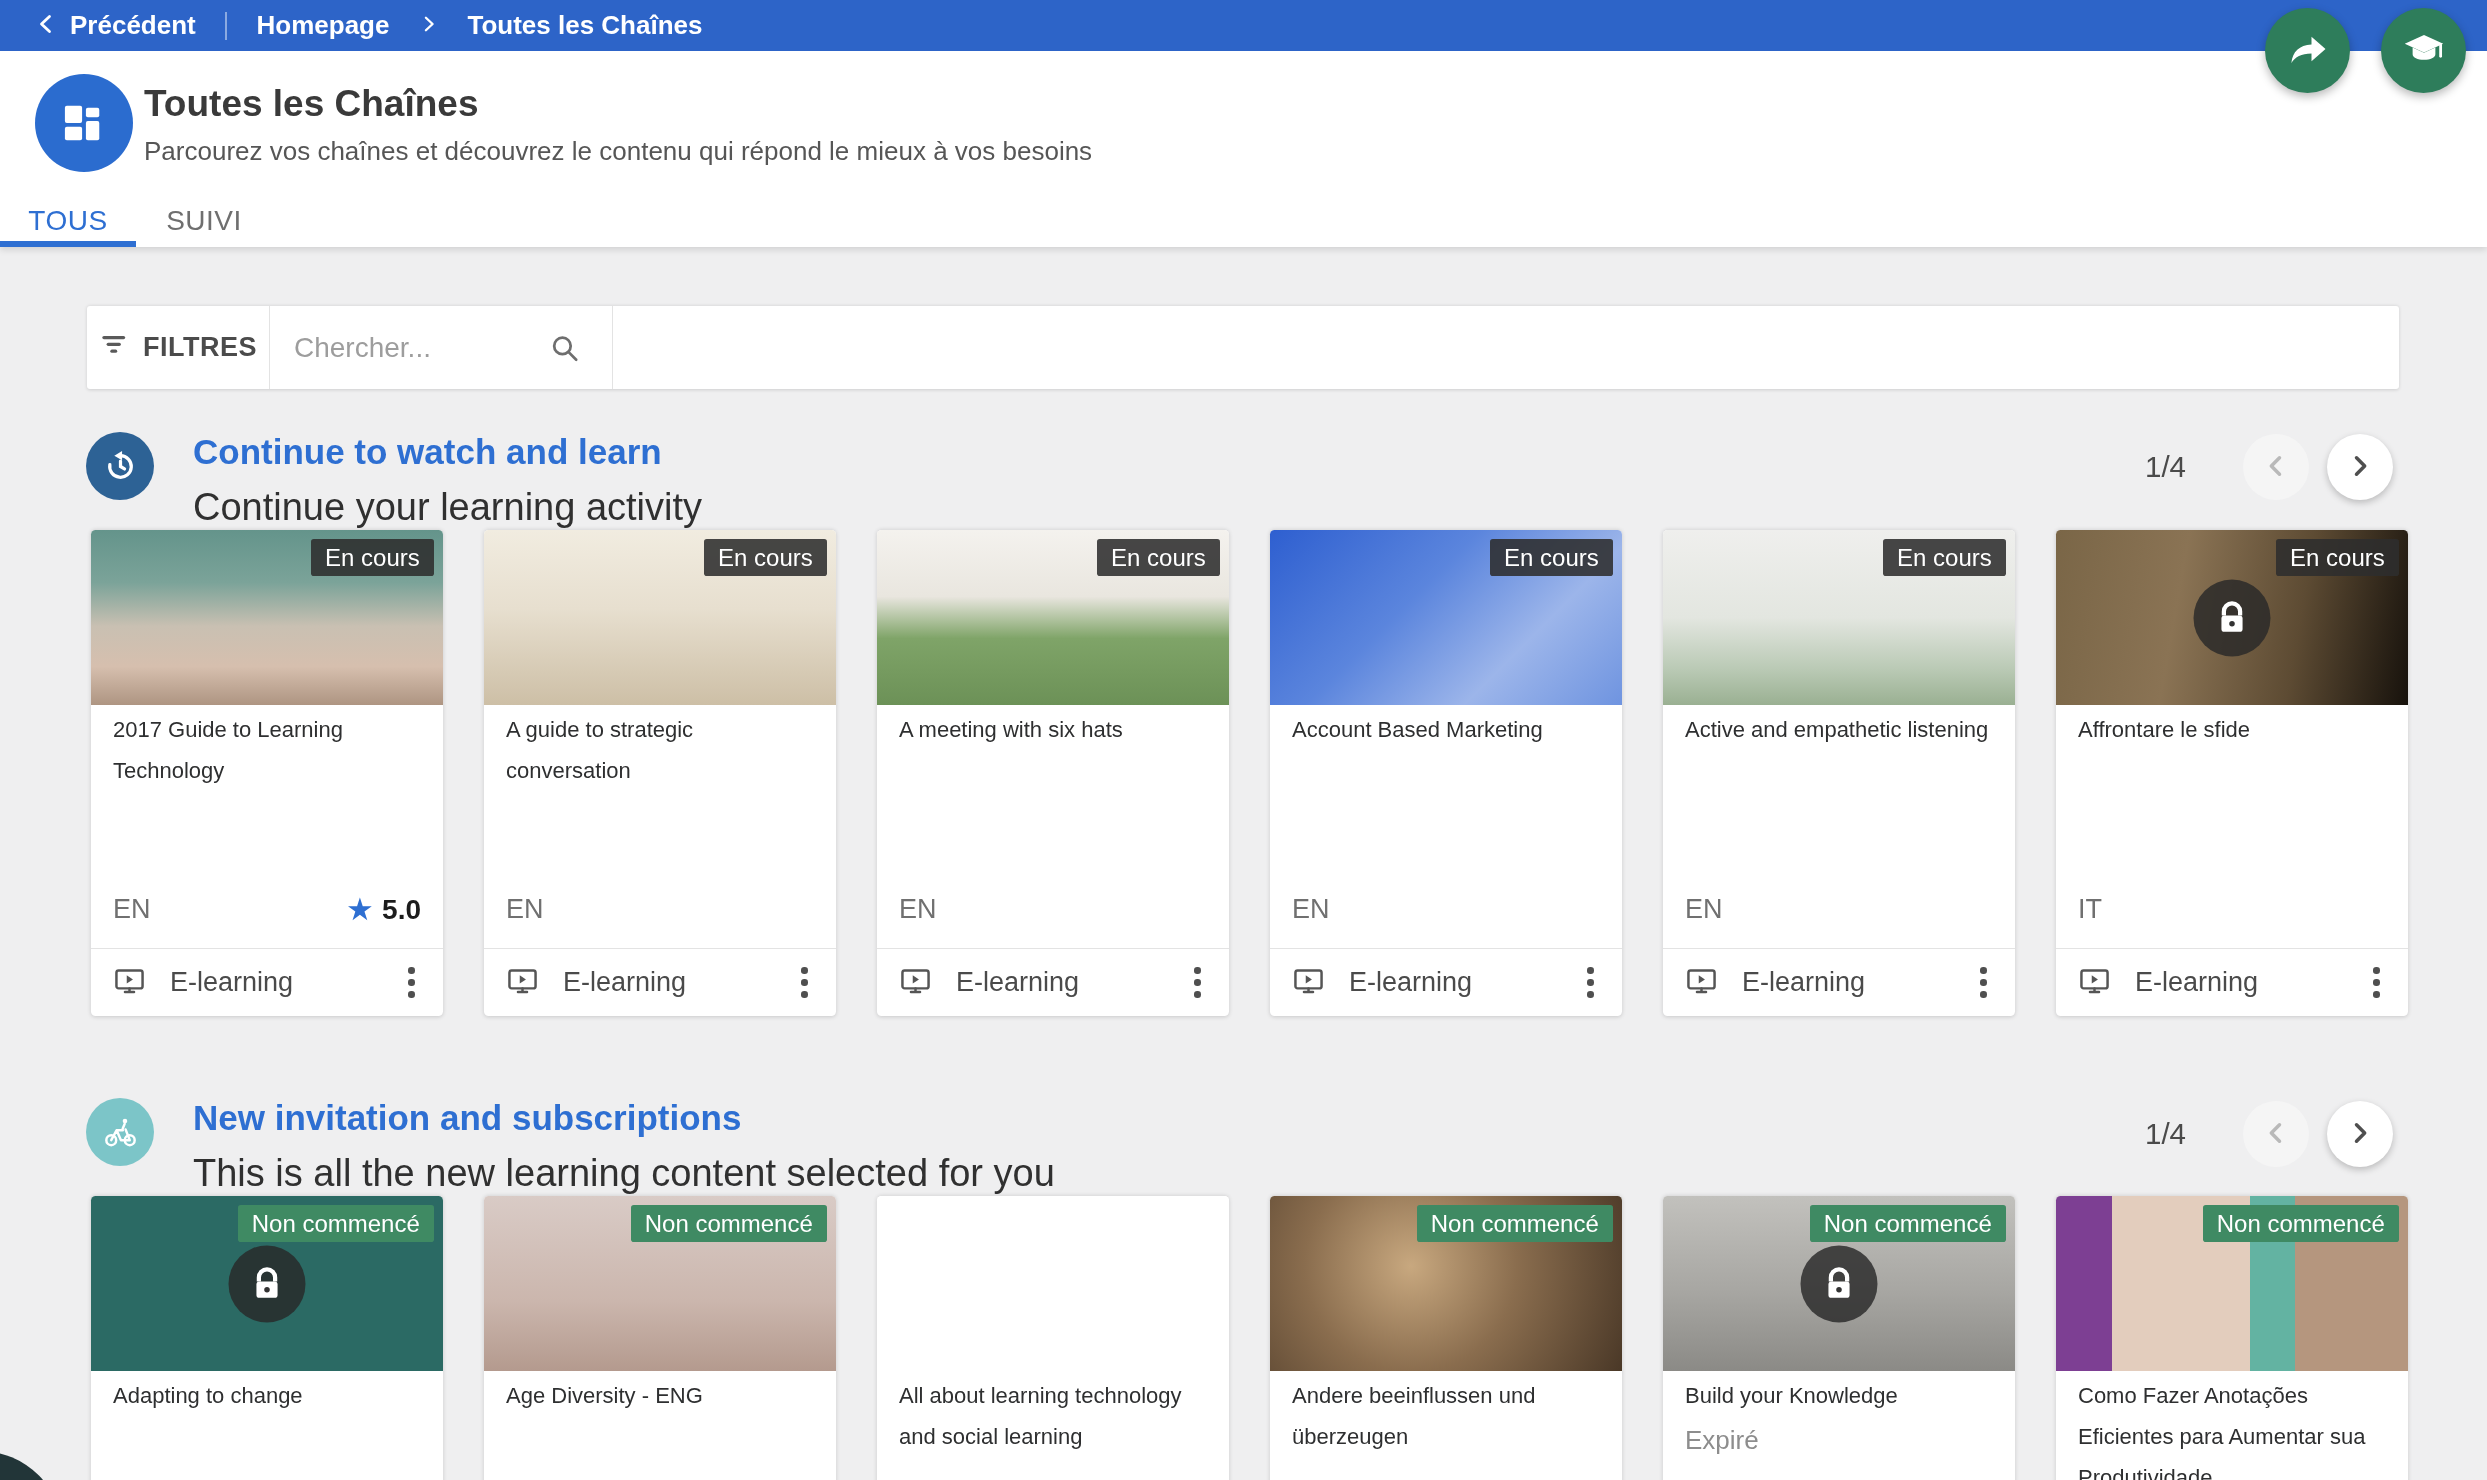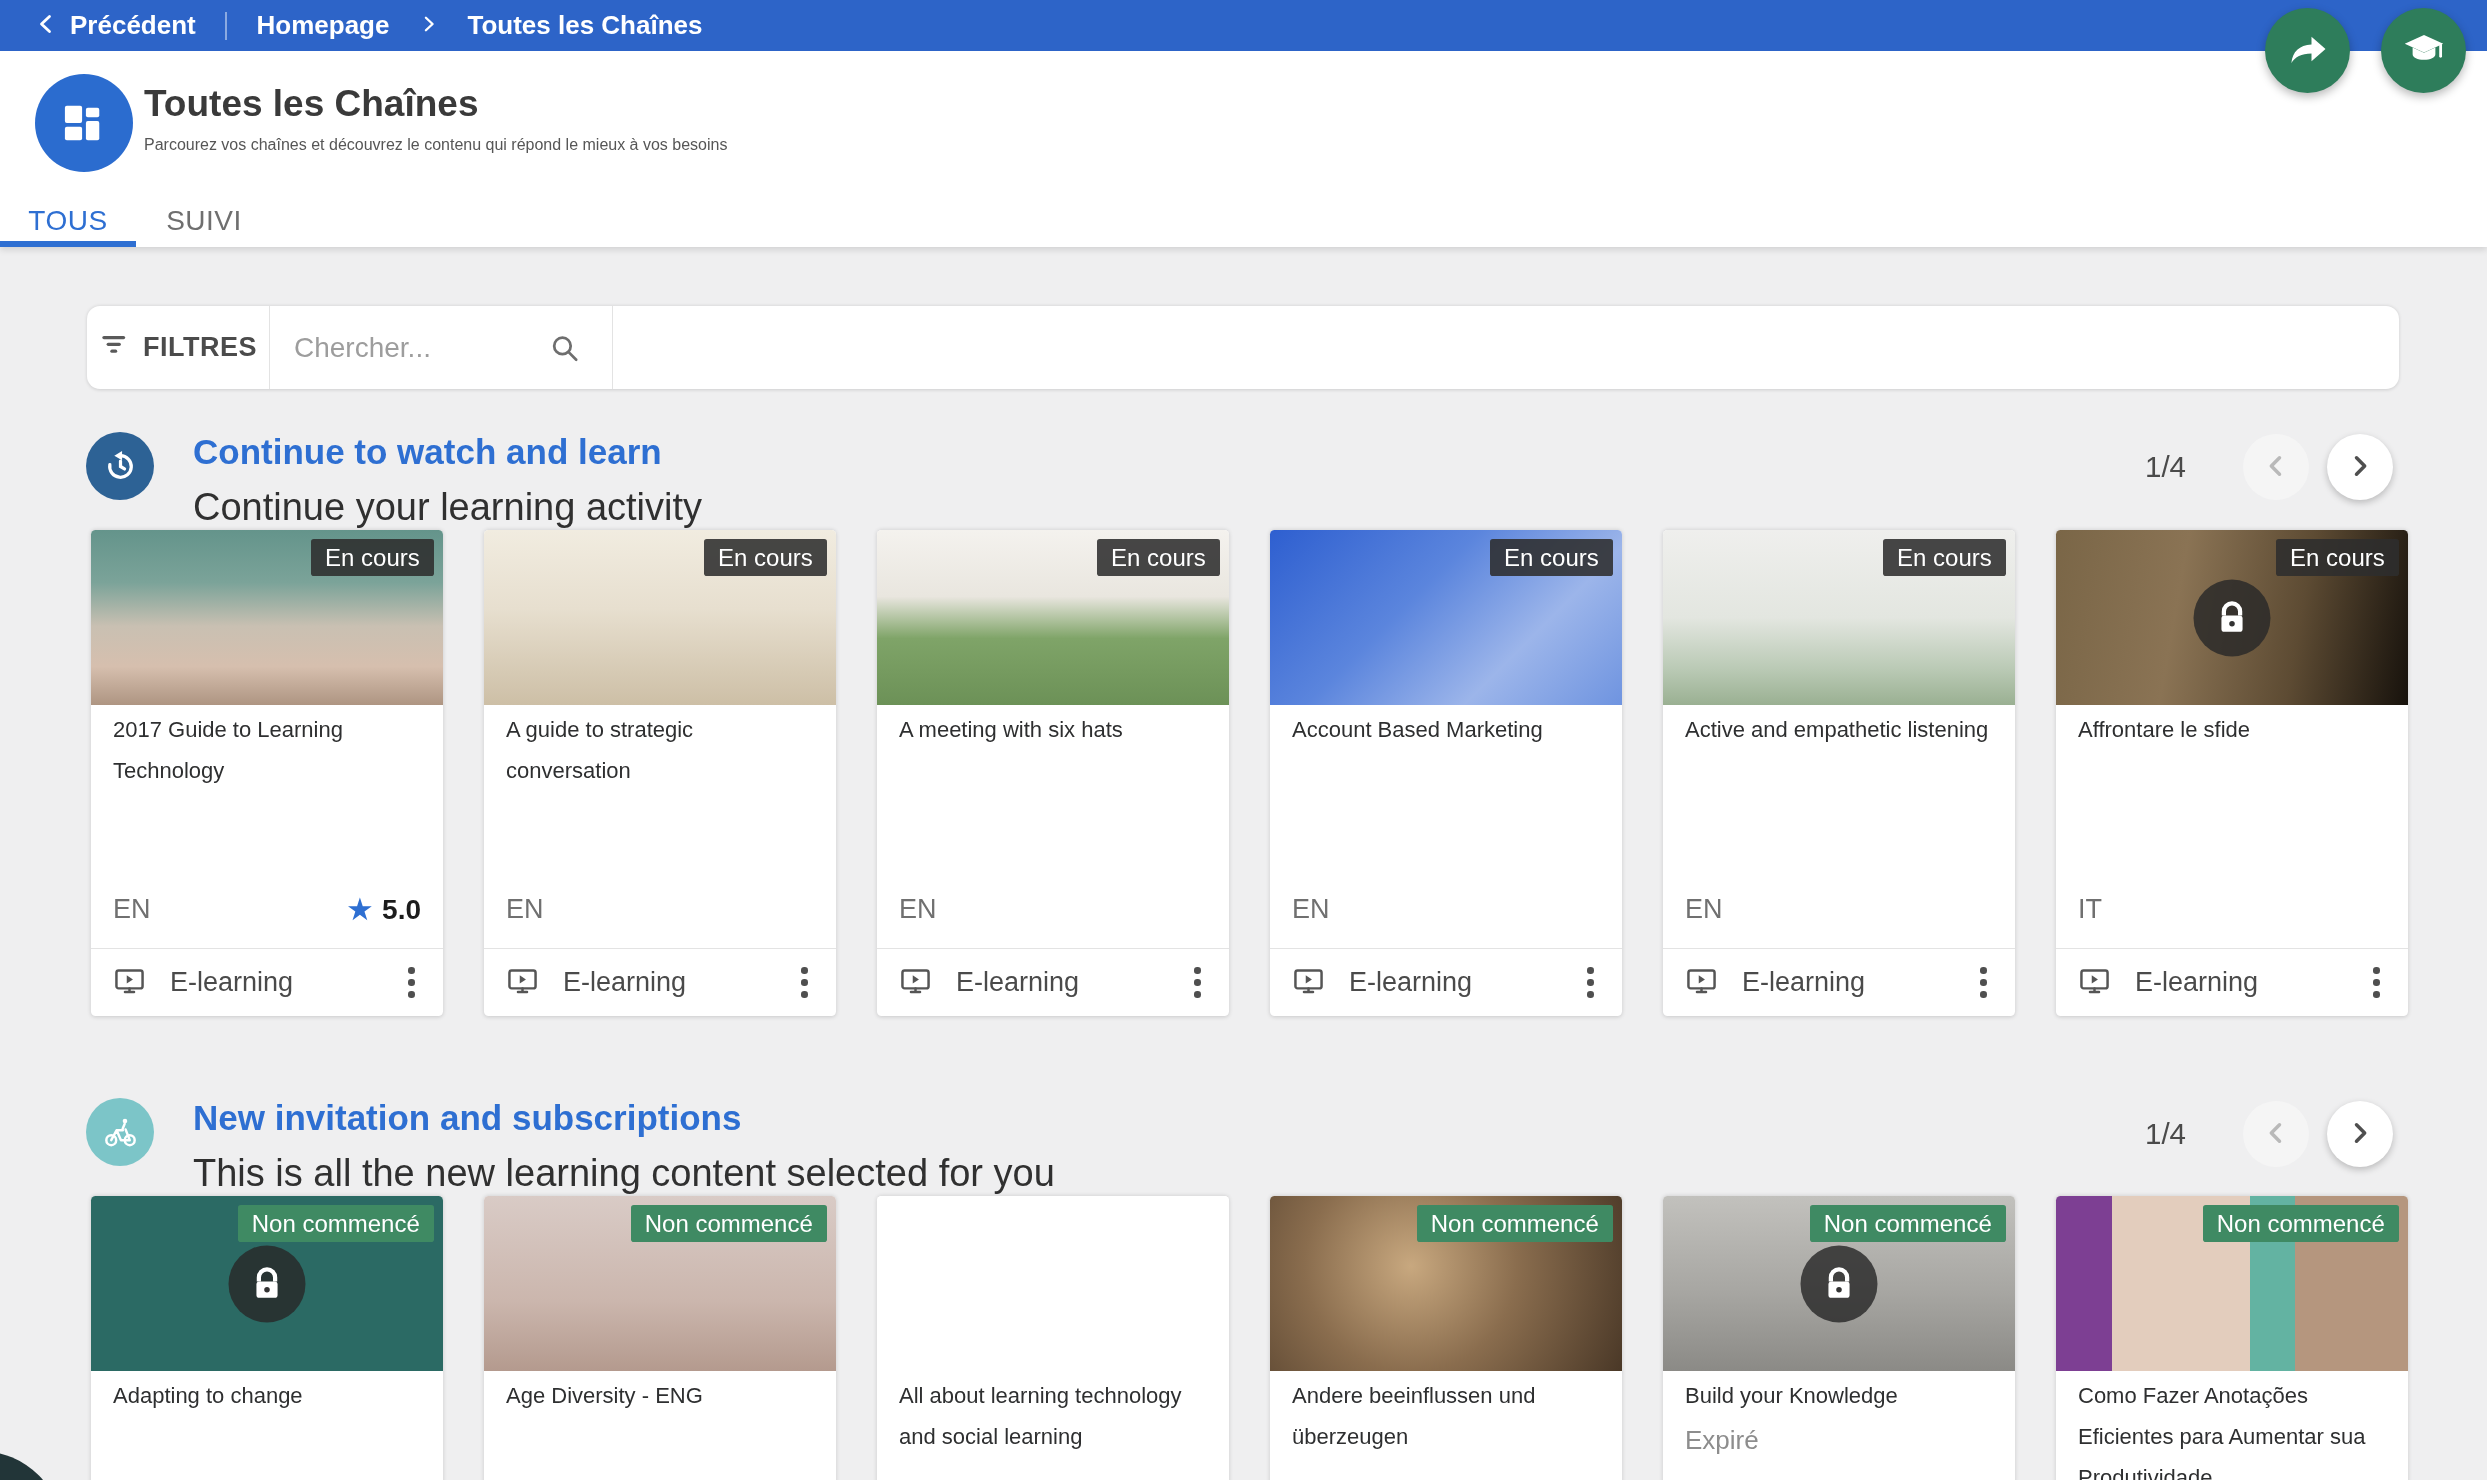--- a/index.html
+++ b/index.html
@@ -25,30 +25,30 @@
   .fab.edu   { left:2381px; }
 
   
   .pagehead { position:absolute; left:0; top:51px; width:2487px; height:196px; background:#fff;
               box-shadow:0 2.8px 6.4px rgba(0,0,0,.12); z-index:2; }
   .ph-icon { position:absolute; left:35px; top:23px; width:98px; height:98px; border-radius:50%;
              background:#2b6ccf; display:flex; align-items:center; justify-content:center; }
   .ph-icon svg { width:42px; height:42px; }
   .ph-text { position:absolute; left:144px; top:32px; }
   .ph-title { font-size:37px; font-weight:600; color:#3a3a3a; }
-  .ph-sub { font-size:16px; color:#565656; margin-top:11px; }
+  .ph-sub { font-size:26px; color:#565656; margin-top:11px; }
   .tabs { position:absolute; left:0; bottom:0; display:flex; }
   .tab { width:136px; height:52px; display:flex; align-items:center; justify-content:center;
          font-size:28px; font-weight:400; letter-spacing:0.5px; color:#6f6f6f; cursor:pointer; position:relative; }
   .tab.active { color:#2e6fd2; }
   .tab.active::after { content:""; position:absolute; left:0; bottom:0; width:100%; height:6.4px; background:#2e6fd2; }
 
   
   .filterbar { position:absolute; left:87px; top:306px; width:2312px; height:83px; background:#fff;
-               border-radius:13px; box-shadow:0 0.9px 3.7px rgba(0,0,0,.14); display:flex; }
+               border-radius:3px; box-shadow:0 0.9px 3.7px rgba(0,0,0,.14); display:flex; }
   .fb-filters { width:183px; height:100%; border-right:0.9px solid #e3e3e3; display:flex;
                 align-items:center; justify-content:center; gap:14.7px; cursor:pointer; }
   .fb-filters svg { width:29.5px; height:29.5px; }
   .fb-filters span { font-size:27px; font-weight:700; color:#4b4b4b; letter-spacing:0.5px; }
   .fb-search { width:343px; height:100%; border-right:0.9px solid #e3e3e3; position:relative; }
   .fb-search input { width:100%; height:100%; border:0; outline:0; background:transparent;
                      font-family:inherit; font-size:28px; color:#444; padding:0 83px 0 24px; }
   .fb-search input::placeholder { color:#9d9d9d; }
   .fb-search svg { position:absolute; right:31px; top:50%; transform:translateY(-50%); width:33px; height:33px; }
 

